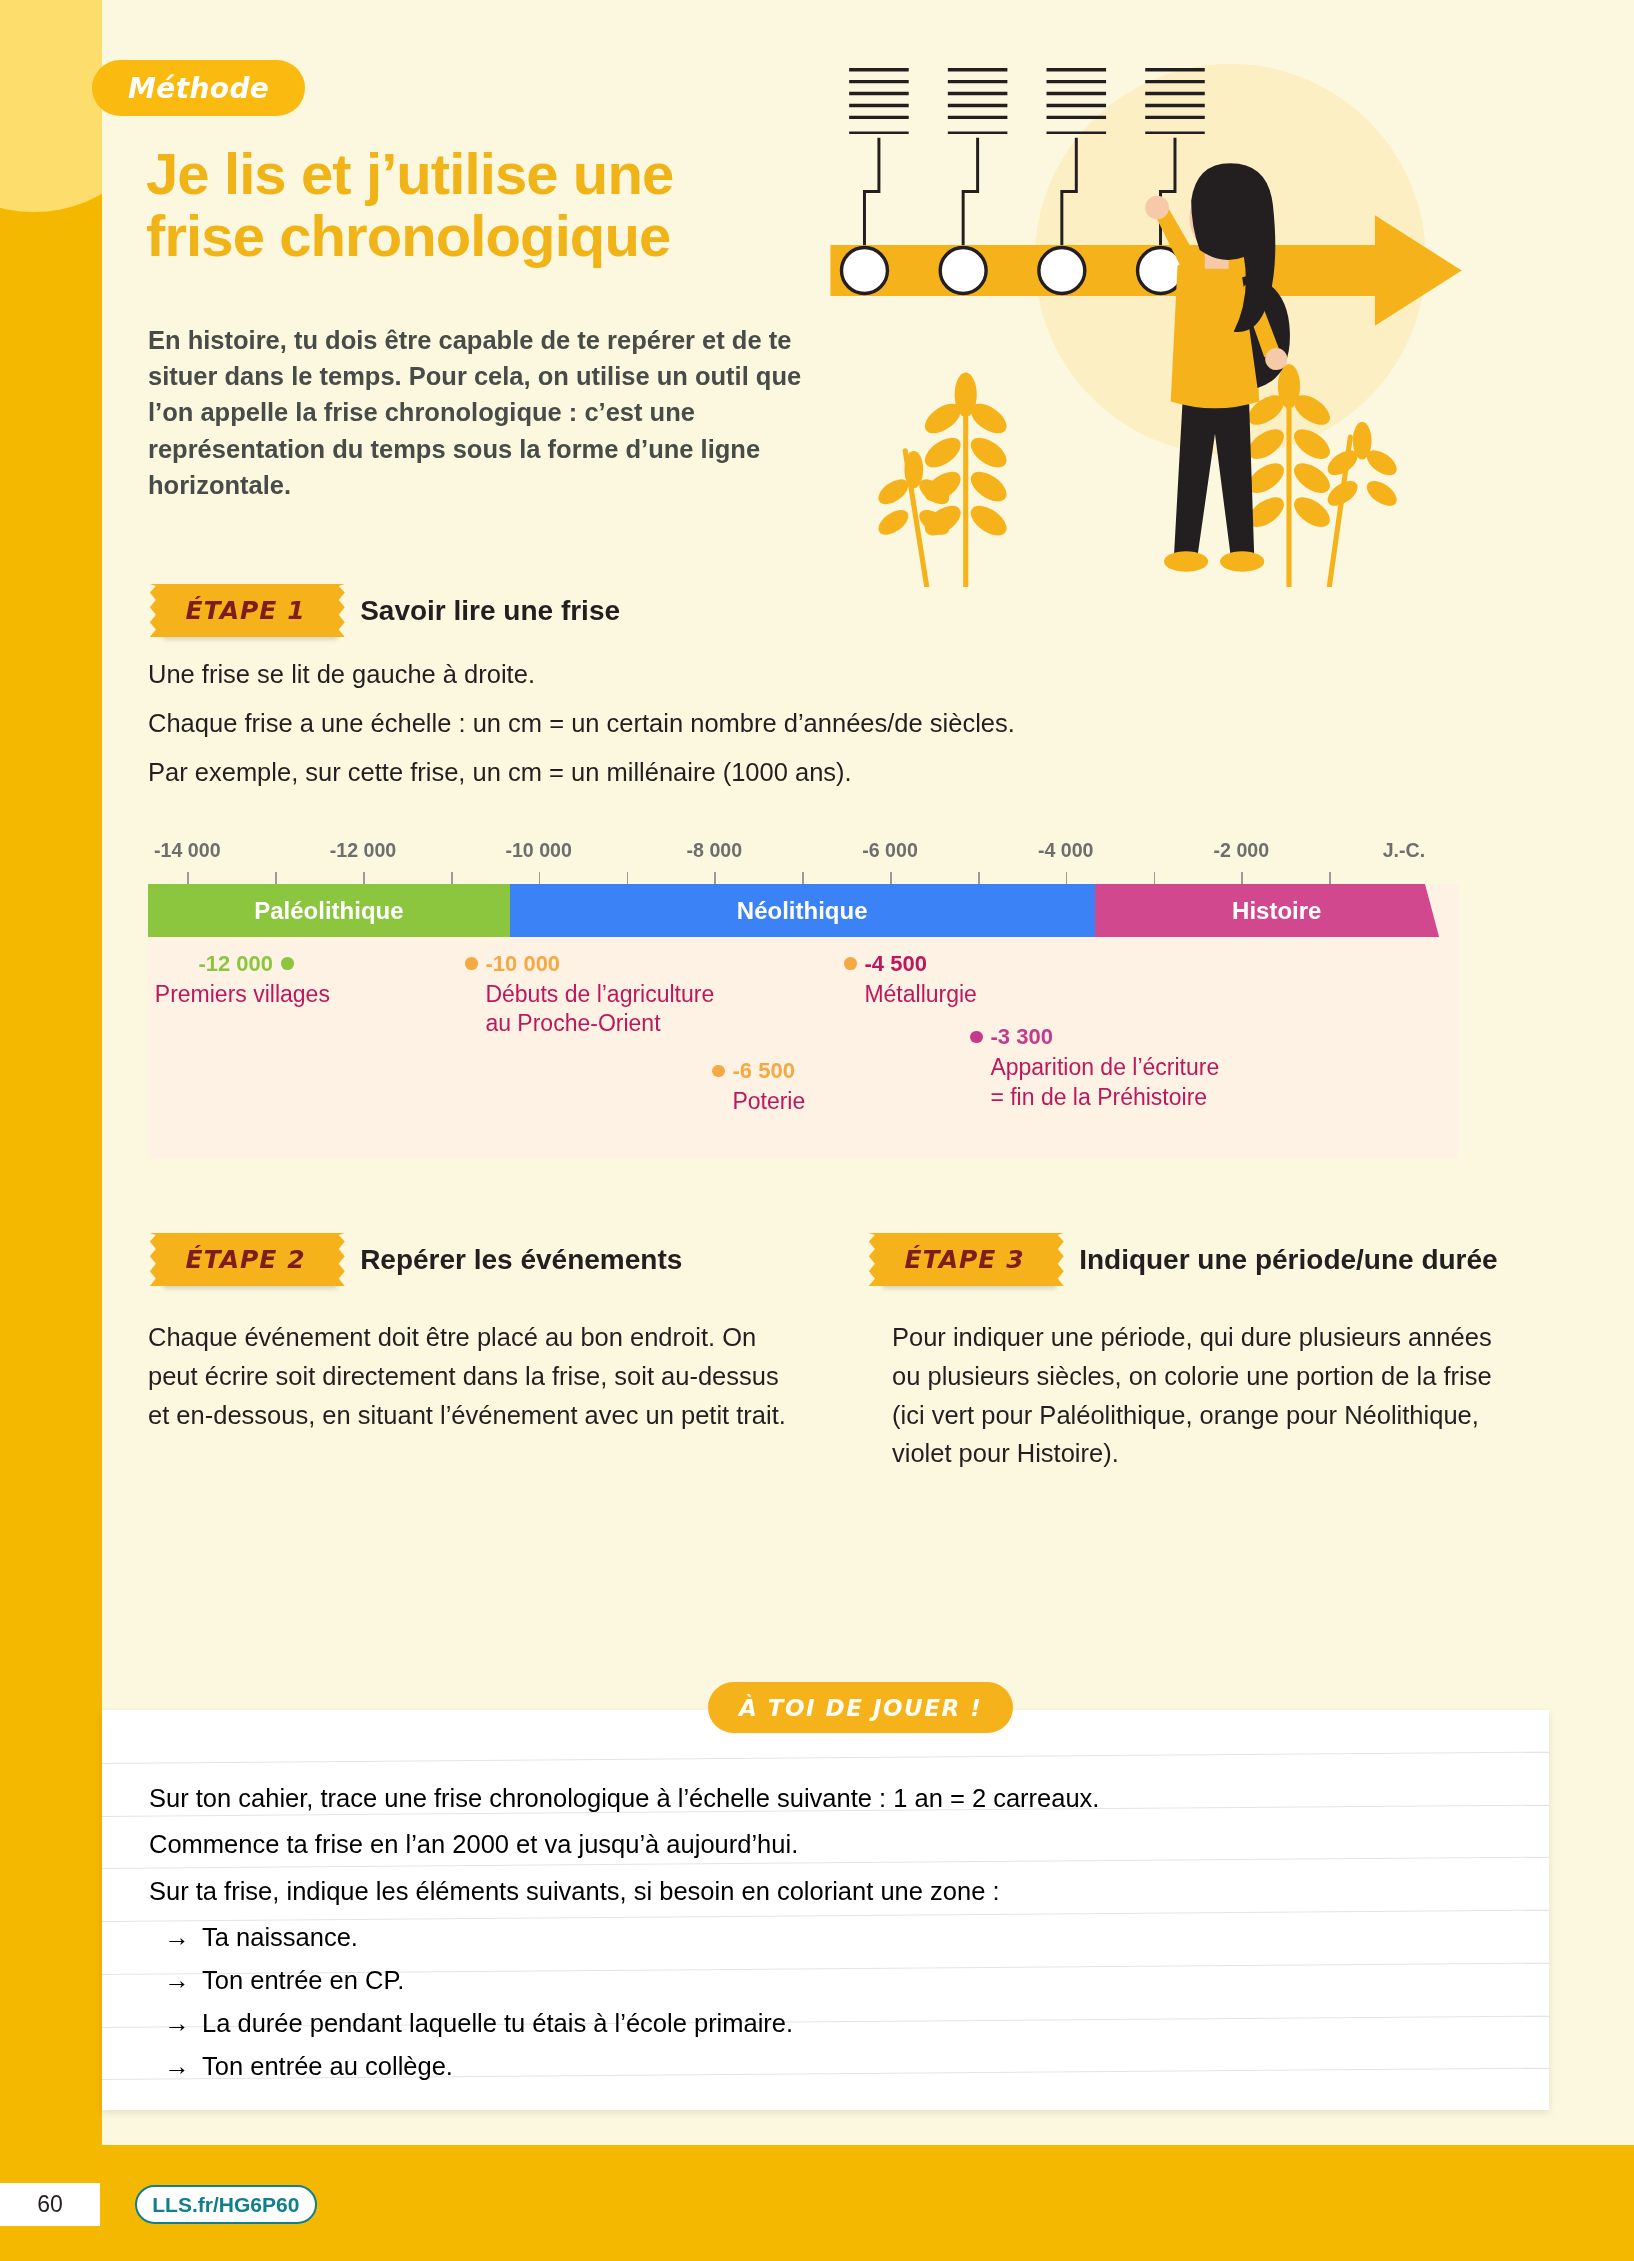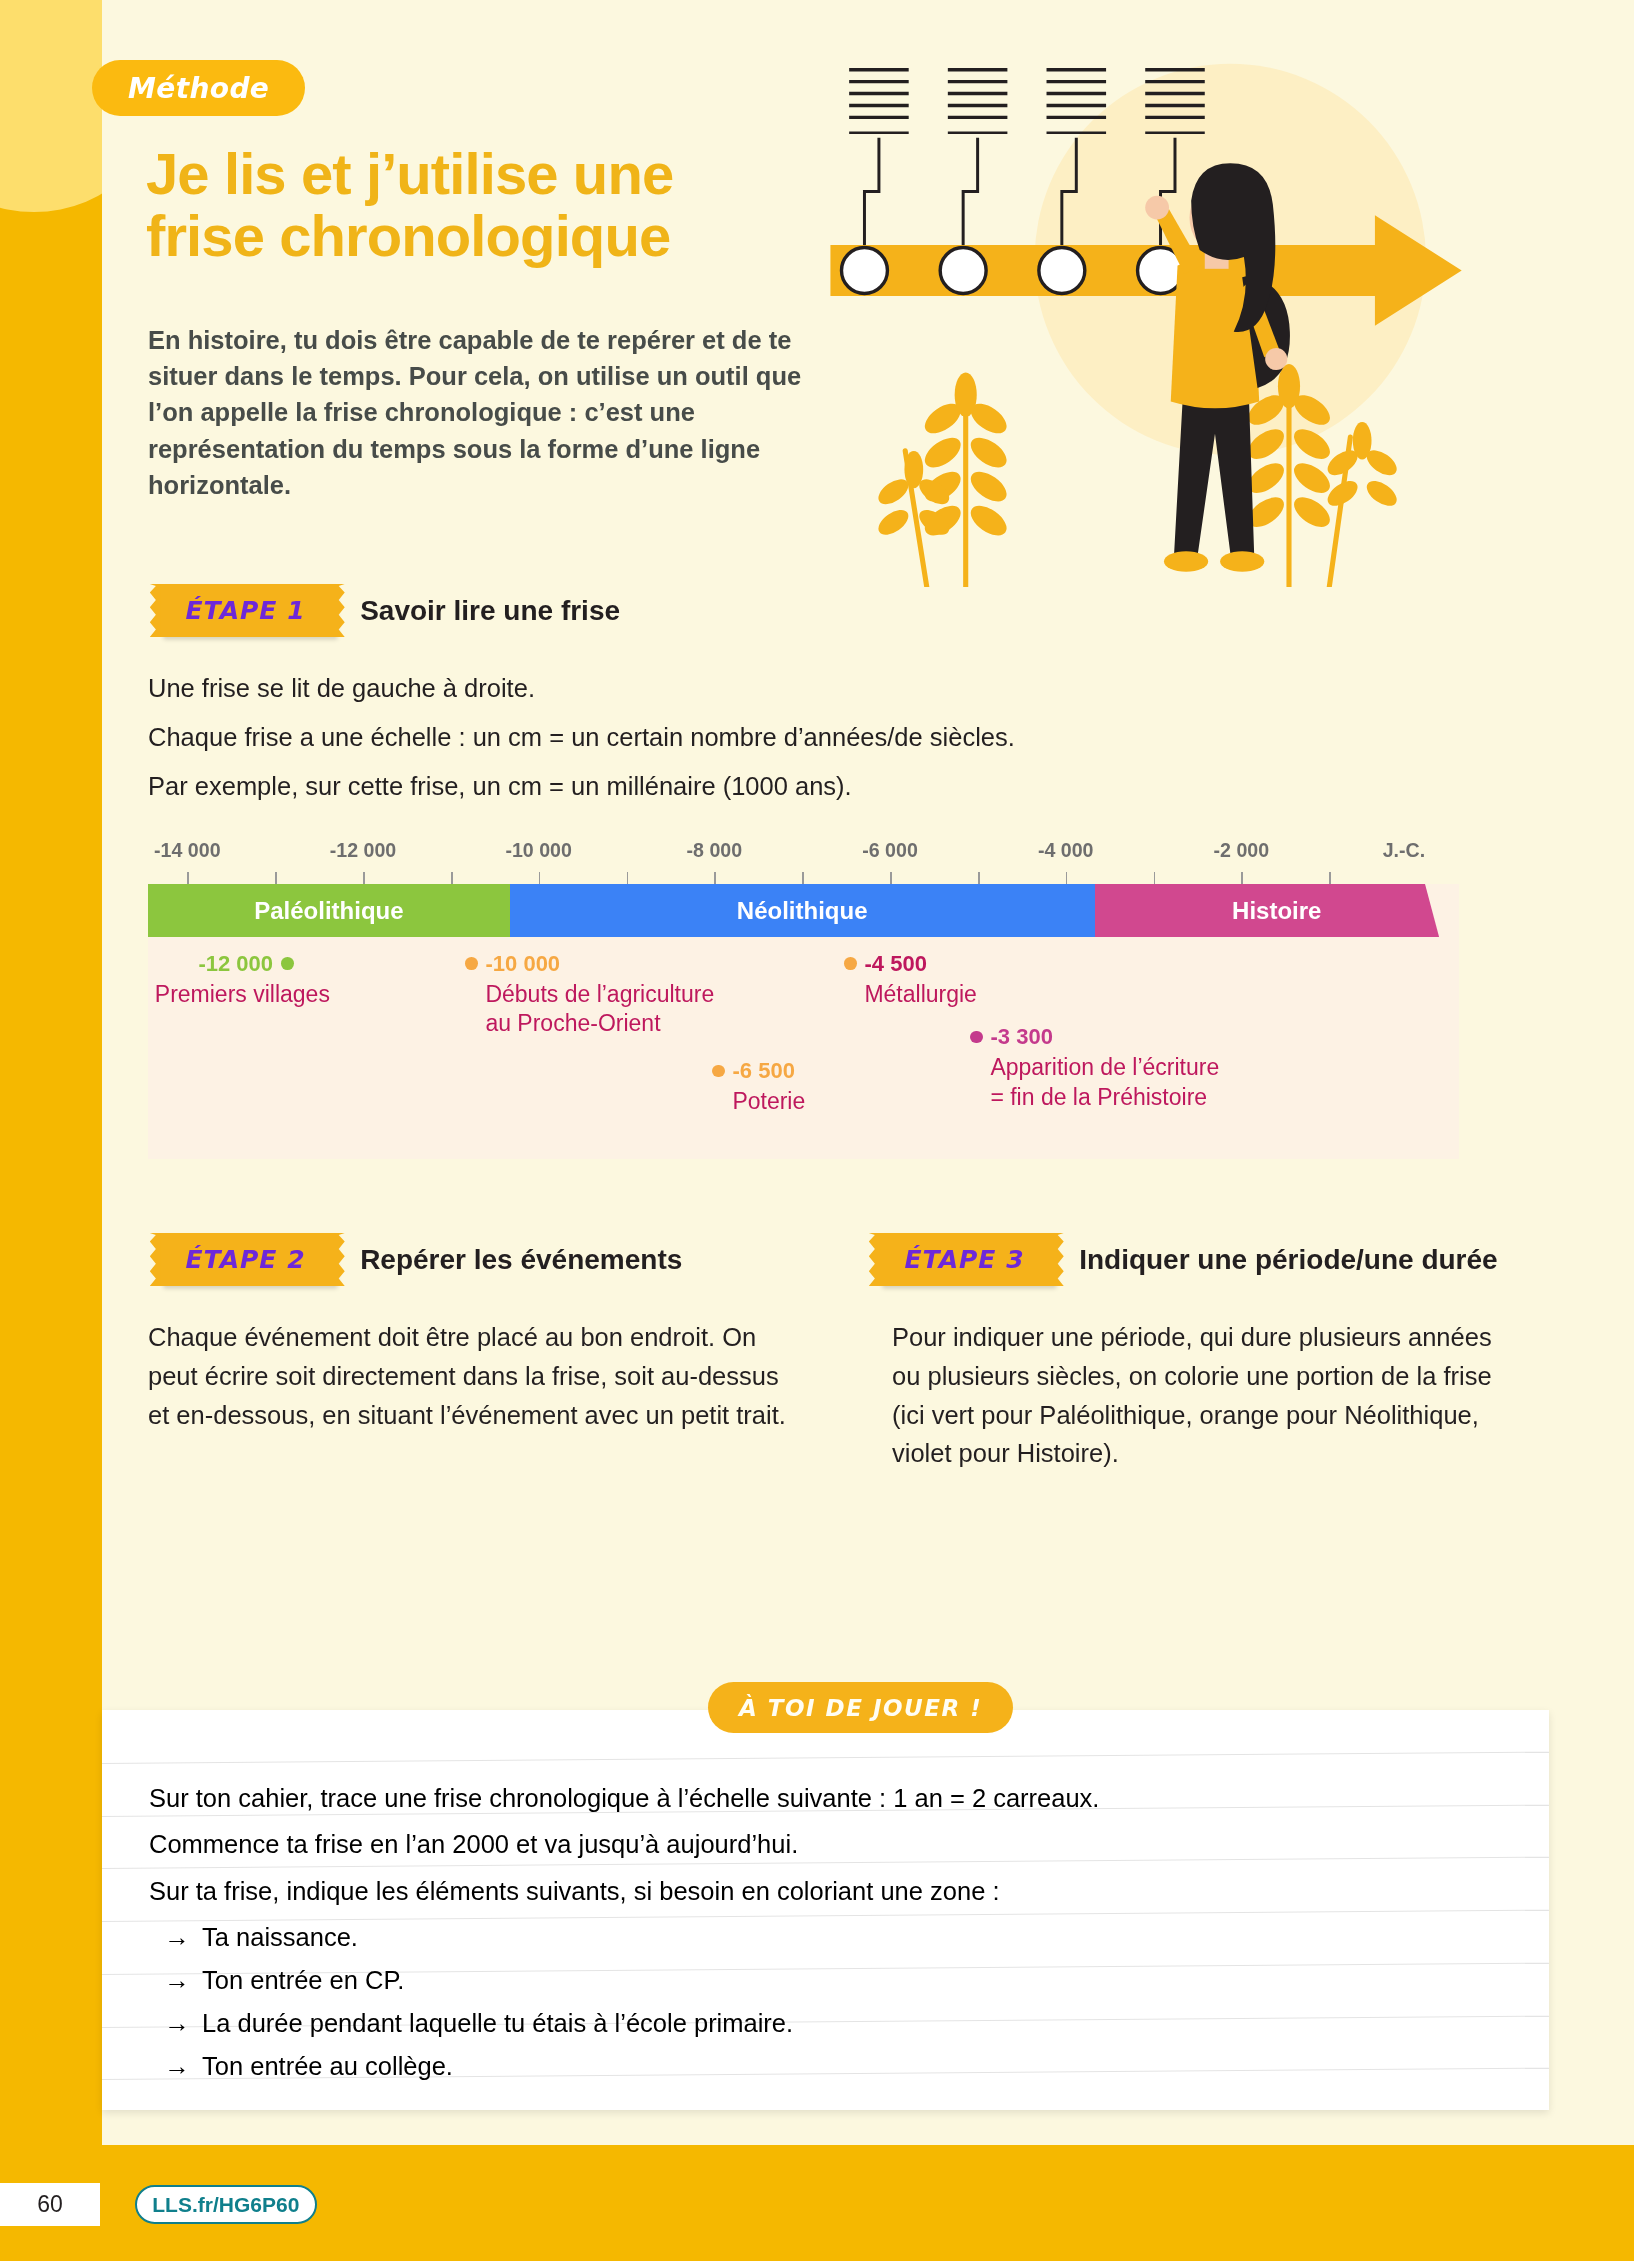--- a/index.html
+++ b/index.html
@@ -112,21 +112,21 @@
   }
   .etape-badge::before {
     left: -10.2px;
     clip-path: polygon(100% 0,100% 100%,0 100%,55% 86%,0 72%,55% 58%,0 44%,55% 30%,0 16%,55% 4%,0 0);
   }
   .etape-badge::after {
     right: -10.2px;
     clip-path: polygon(0 0,0 100%,100% 100%,45% 86%,100% 72%,45% 58%,100% 44%,45% 30%,100% 16%,45% 4%,100% 0);
   }
   .etape-badge span {
-    color: #6d28d9;
+    color: #7f1d1d;
     font-size: 25px;
     font-weight: bold;
     font-style: italic;
     letter-spacing: 1px;
     font-family: "DejaVu Sans", sans-serif;
     white-space: nowrap;
   }
   .etape-title {
     color: #231F20;
     font-size: 28px;
@@ -424,21 +424,21 @@
     </svg>
   </div>
 
   <div class="etape-row" style="left:160px; top:584px;">
     <div class="etape-badge">
       <span>ÉTAPE 1</span>
     </div>
     <div class="etape-title">Savoir lire une frise</div>
   </div>
 
-  <div class="body-text" style="left:148px; top:669px; width:1192px;">
+  <div class="body-text" style="left:148px; top:655px; width:1192px;">
     <p>Une frise se lit de gauche à droite.</p>
     <p>Chaque frise a une échelle : un cm = un certain nombre d’années/de siècles.</p>
     <p>Par exemple, sur cette frise, un cm = un millénaire (1000 ans).</p>
   </div>
 
   <div class="timeline-wrap">
 
     <div class="tl-axis">
       <div class="tl-tick-label" style="left:3.0%;">-14 000</div>
       <div class="tl-tick-label" style="left:16.4%;">-12 000</div>

